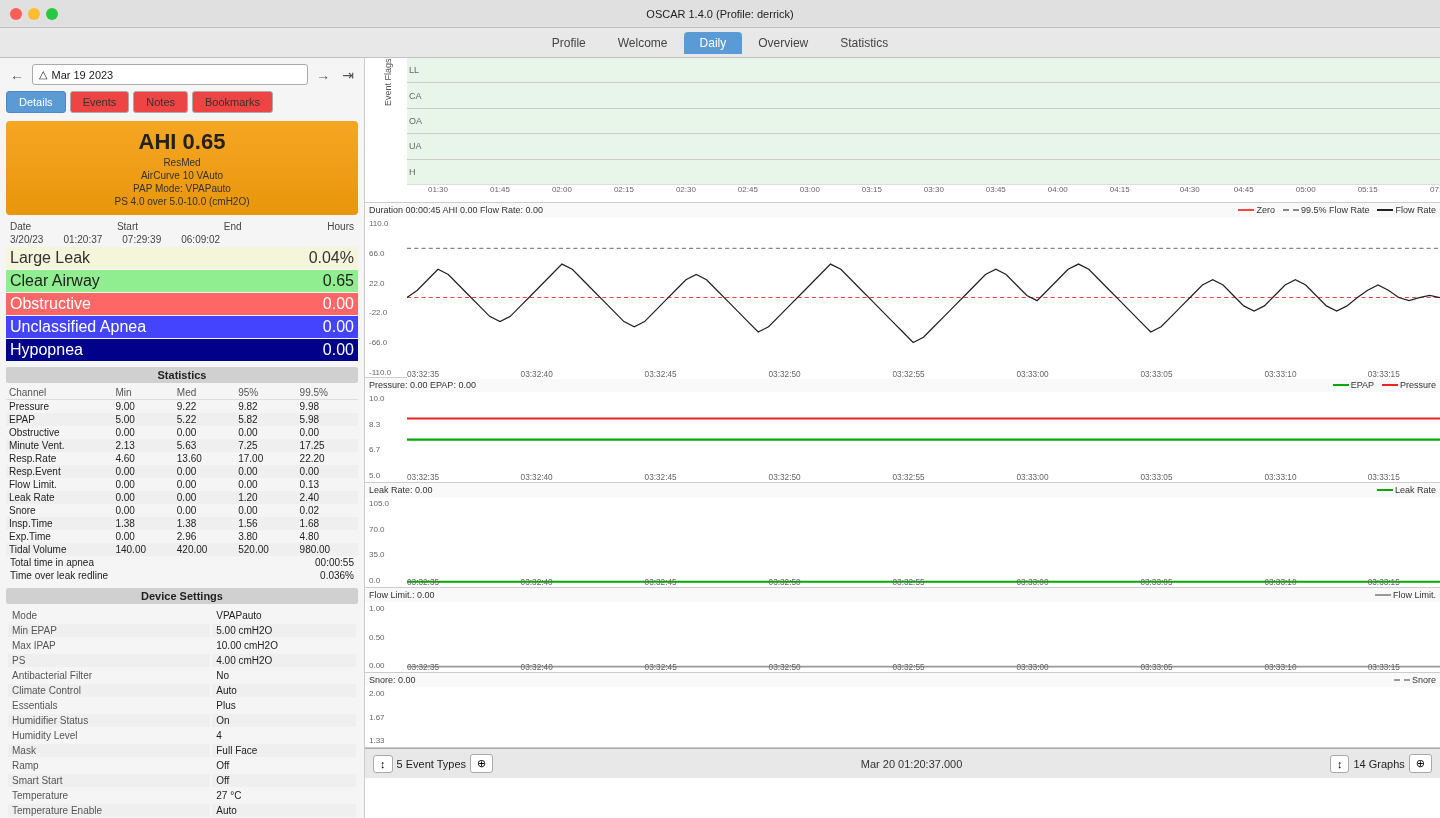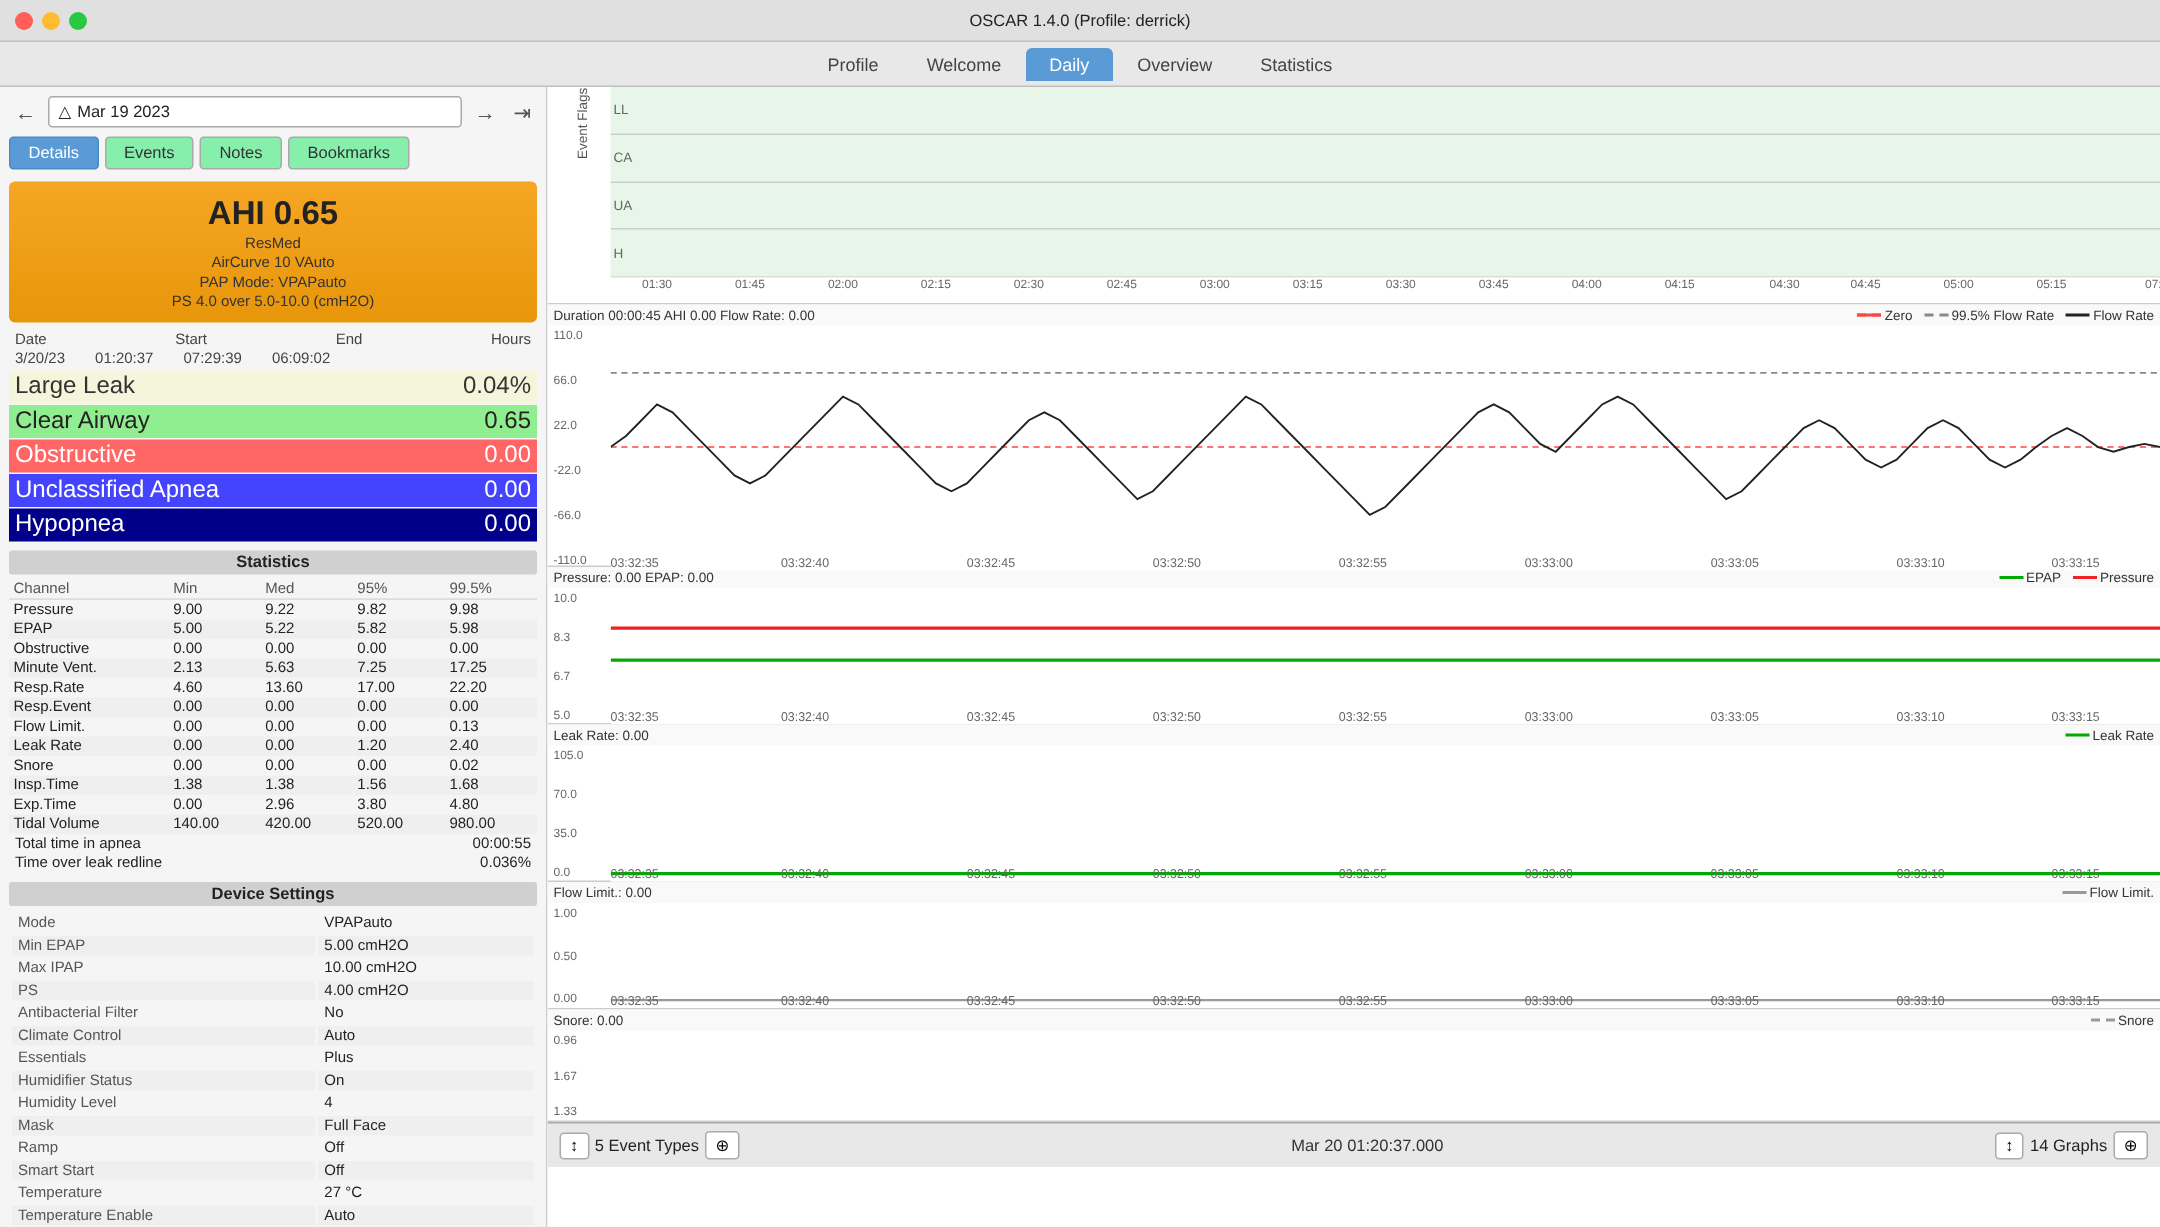--- a/index.html
+++ b/index.html
@@ -24,21 +24,21 @@
     
     #leftpanel { width: 365px; min-width: 365px; background: #f5f5f5; border-right: 1px solid #ccc; overflow-y: auto; padding: 6px; }
     
     
     #datenav { display: flex; align-items: center; gap: 4px; margin-bottom: 6px; }
     .datenav-btn { background: none; border: none; cursor: pointer; font-size: 14px; color: #555; padding: 2px 4px; }
     .datenav-date { flex: 1; background: white; border: 1px solid #aaa; border-radius: 3px; padding: 3px 6px; font-size: 11px; display: flex; align-items: center; gap: 4px; }
     
     
     #tabbtns { display: flex; gap: 4px; margin-bottom: 8px; }
-    .tabbtn { padding: 4px 12px; font-size: 11px; border: 1px solid #aaa; border-radius: 3px; cursor: pointer; background: #86efac; color: #333; }
+    .tabbtn { padding: 4px 12px; font-size: 11px; border: 1px solid #aaa; border-radius: 3px; cursor: pointer; background: #ef4444; color: #333; }
     .tabbtn.active { background: #5b9bd5; color: white; border-color: #4a8bc4; }
     
     
     #ahibox { background: linear-gradient(to bottom, #f5a623, #e8960a); border-radius: 4px; padding: 8px; margin-bottom: 6px; text-align: center; }
     #ahibox .ahi-val { font-size: 22px; font-weight: bold; color: #222; }
     #ahibox .ahi-sub { font-size: 10px; color: #333; margin-top: 2px; }
     
     
     #dateinfo { display: flex; justify-content: space-between; font-size: 10px; margin-bottom: 2px; color: #444; padding: 0 4px; }
     #daterow { display: flex; gap: 20px; font-size: 10px; color: #444; padding: 0 4px; margin-bottom: 2px; }
@@ -378,20 +378,23 @@
                 </div>
               </div>
             <div style="flex:1; display:flex; align-items:center; border-bottom:1px solid #ccc; font-size:9px; color:#666; padding-left:2px;">
                 <span>CA</span>
                 <div style="flex:1; position:relative;">
                   <div style="position:absolute; left:18%; top:10%; height:80%; width:2px; background:#ff44aa;"></div>
                   <div style="position:absolute; left:25%; top:10%; height:80%; width:2px; background:#ff44aa;"></div>
                 </div>
               </div>
             <div style="flex:1; display:flex; align-items:center; border-bottom:1px solid #ccc; font-size:9px; color:#666; padding-left:2px;">
+                <span>OA</span>
+              </div>
+            <div style="flex:1; display:flex; align-items:center; border-bottom:1px solid #ccc; font-size:9px; color:#666; padding-left:2px;">
                 <span>UA</span>
               </div>
             <div style="flex:1; display:flex; align-items:center; font-size:9px; color:#666; padding-left:2px;">
                 <span>H</span>
               </div>
           </div>
         </div>
 
         <div style="height:18px; position:relative; background:white; border-top:1px solid #ddd;">
           <div style="position:absolute; left:3%; font-size:8px; color:#666; transform:translateX(-50%);">01:30</div>
@@ -595,21 +598,21 @@
         <span>Snore: 0.00</span>
         <div class="chart-header-legend">
           <div class="legend-item">
             <div class="legend-dot" style="border-top:2px dashed #999;"></div>
             <span>Snore</span>
           </div>
         </div>
       </div>
       <div class="chart-body">
         <div class="chart-yaxis">
-          <span>0.96</span>
+          <span>2.00</span>
           <span>1.67</span>
           <span>1.33</span>
         </div>
         <div class="chart-canvas">
           <svg viewBox="0 0 1000 55" preserveAspectRatio="none" width="100%" height="100%">
             <rect width="1000" height="55" fill="white"></rect>
           </svg>
         </div>
       </div>
     </div>

